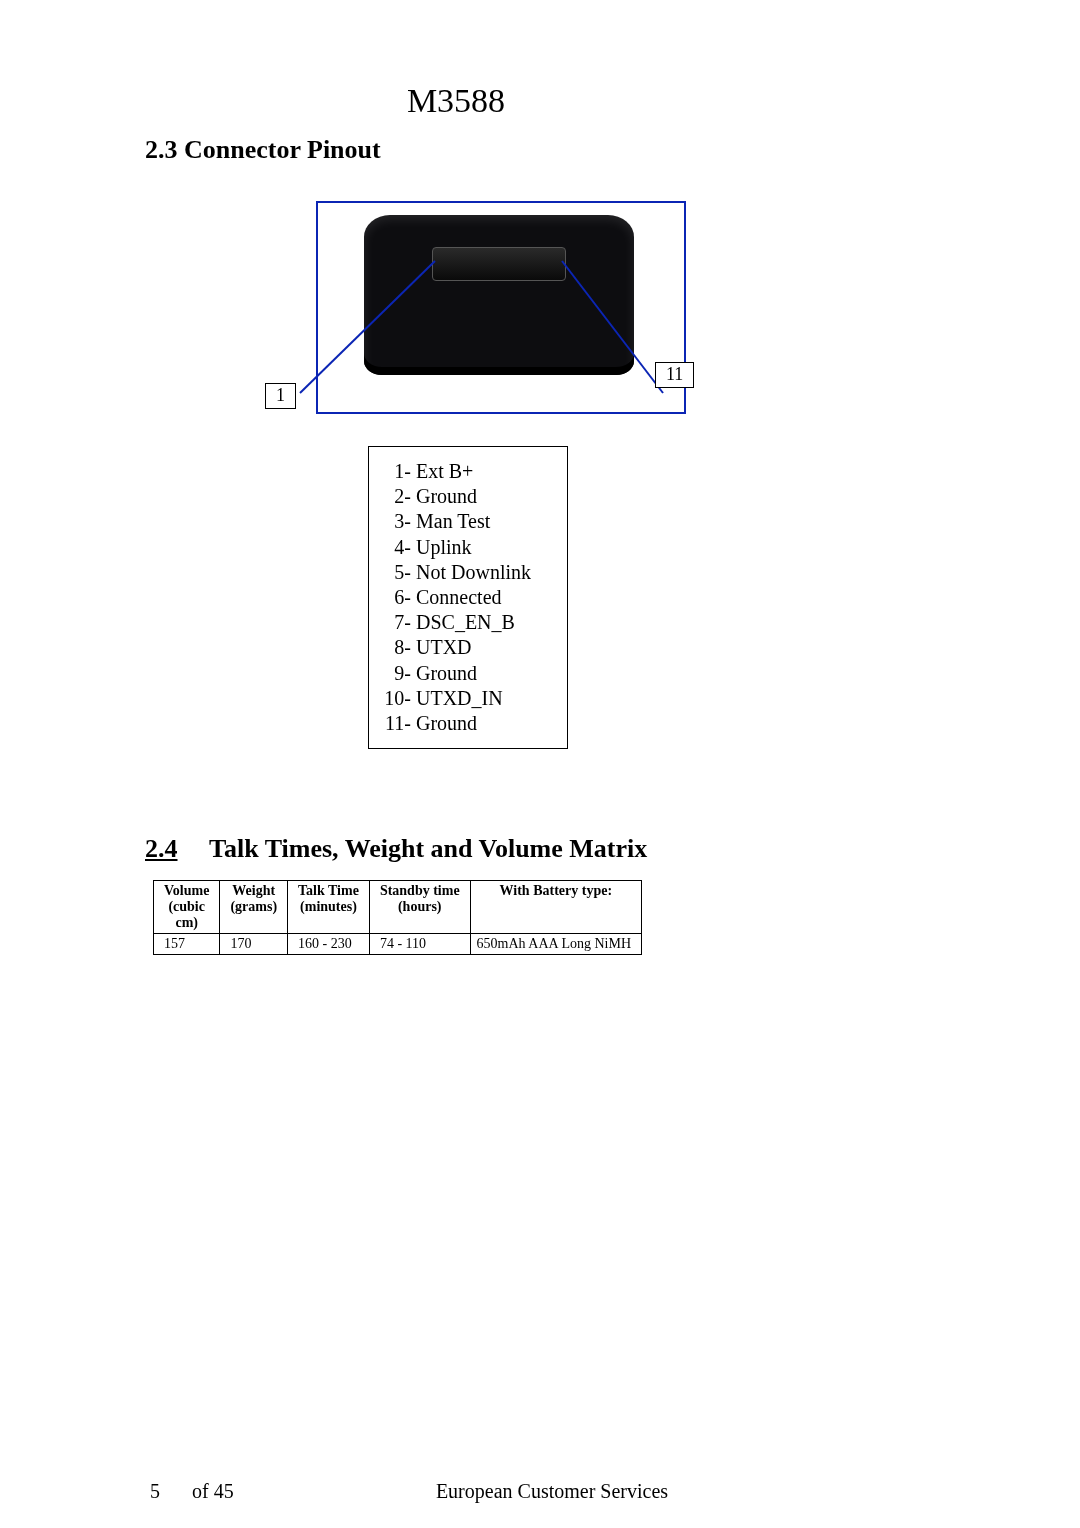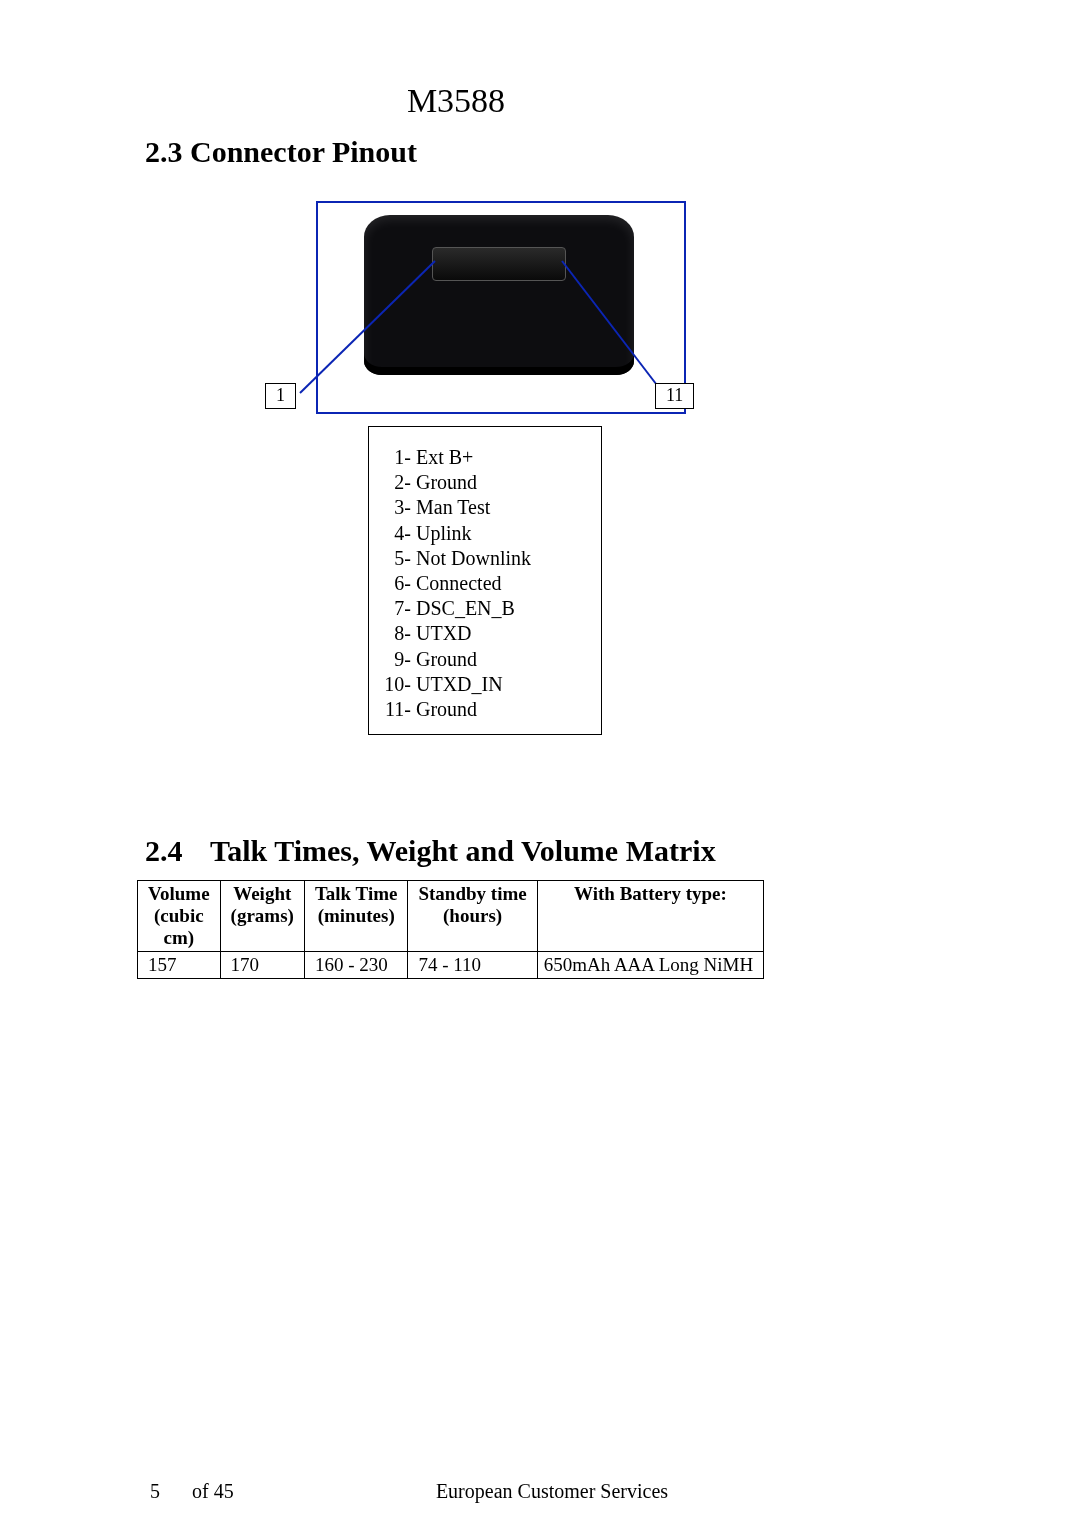--- a/index.html
+++ b/index.html
@@ -40,25 +40,25 @@
     top: -6px;
   }
   .band-right {
     flex: 1;
     height: 18px;
     background: linear-gradient(90deg, #2a4fa2 0%, #7a97d5 50%, #d6e0f2 100%);
   }
   .section-heading {
     position: absolute;
     font-weight: bold;
-    font-size: 30px;
+    font-size: 26px;
   }
   .sec23 { top: 135px; left: 145px; }
   .sec24 { top: 834px; left: 145px; }
-  .sec24-num { display: inline-block; width: 58px; }
+  .sec24-num { display: inline-block; width: 58px; text-decoration: underline; }
   .figure {
     position: absolute;
     top: 201px;
     left: 316px;
     width: 370px;
     height: 213px;
   }
   .figure-border {
     position: absolute;
     top: 0; left: 0; right: 0; bottom: 0;
@@ -88,40 +88,40 @@
   }
   .label-box {
     position: absolute;
     border: 1.5px solid #000;
     font-size: 18px;
     padding: 2px 10px;
     background: #fff;
     line-height: 1.1;
   }
   .label1 { top: 383px; left: 265px; }
-  .label11 { top: 383px; left: 655px; }
+  .label11 { top: 362px; left: 655px; }
   .pin-box {
     position: absolute;
-    top: 426px;
+    top: 446px;
     left: 368px;
-    width: 234px;
+    width: 200px;
     border: 1.5px solid #000;
-    padding: 18px 14px 12px 14px;
+    padding: 12px 14px 12px 14px;
     font-size: 20px;
     line-height: 1.26;
     box-sizing: border-box;
   }
   .pin-row { white-space: nowrap; }
   .pin-n { display: inline-block; width: 28px; text-align: right; }
   .matrix-table {
     position: absolute;
     top: 880px;
-    left: 137px;
+    left: 153px;
     border-collapse: collapse;
-    font-size: 19px;
+    font-size: 14px;
   }
   .matrix-table th, .matrix-table td {
     border: 1.2px solid #000;
     padding: 2px 10px;
     vertical-align: top;
   }
   .matrix-table th {
     font-weight: bold;
     text-align: center;
   }

